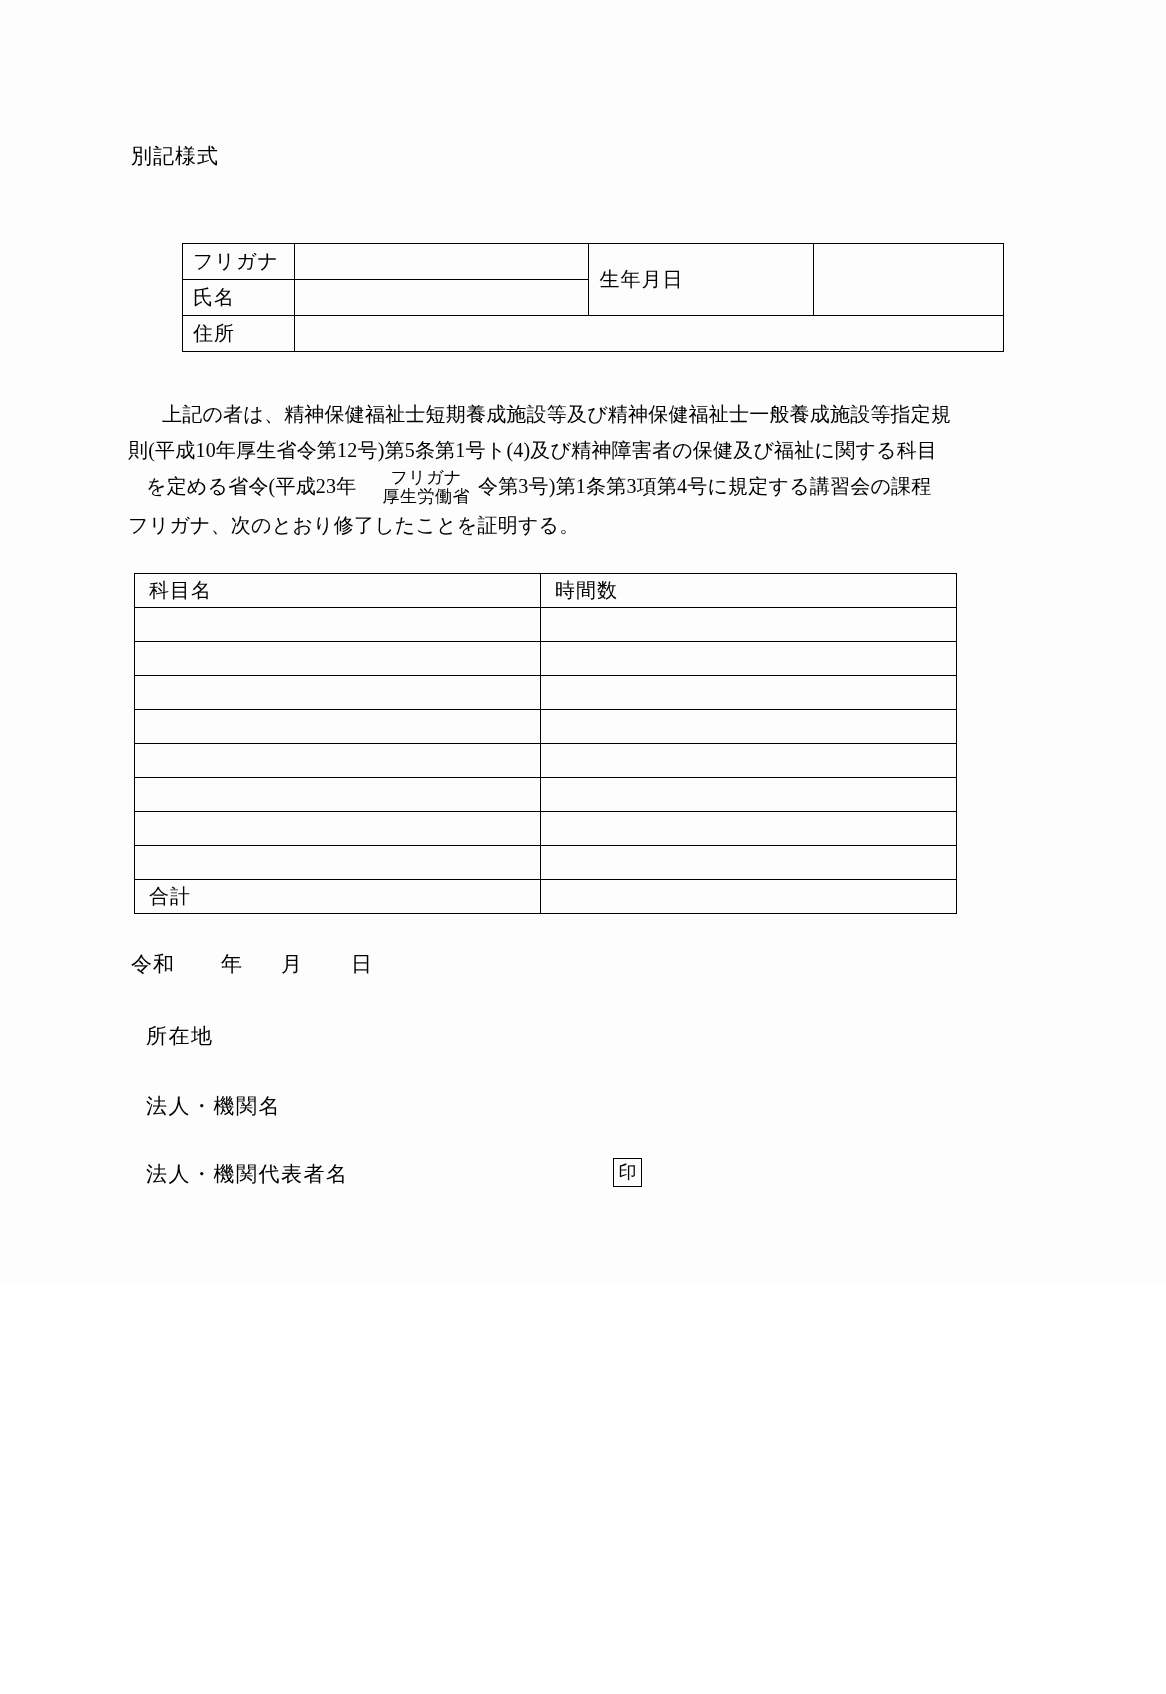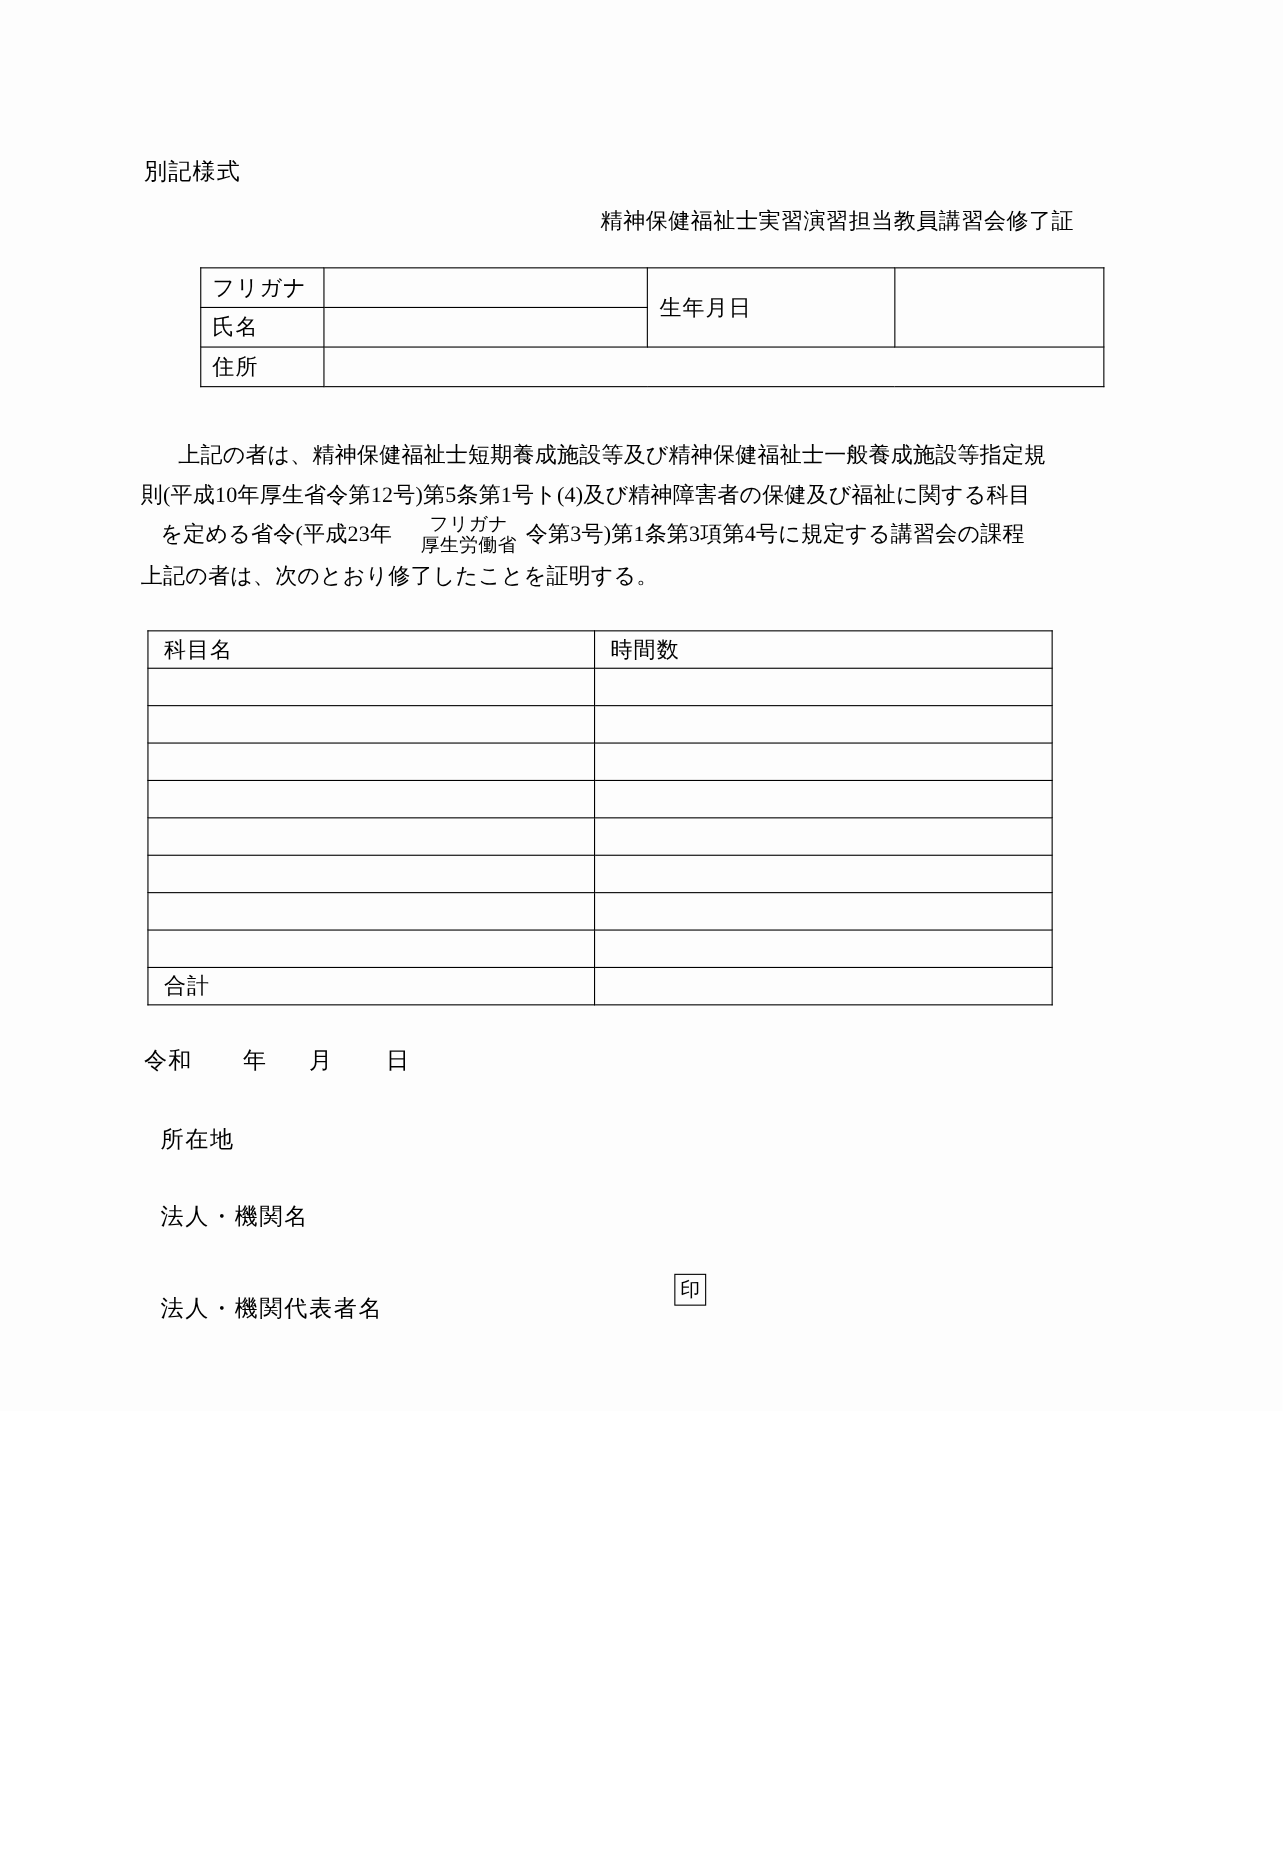--- a/index.html
+++ b/index.html
@@ -128,21 +128,21 @@
   
   .sig-row {
     position: absolute;
     left: 146px;
     font-size: 21px;
     letter-spacing: 1.5px;
     white-space: nowrap;
   }
   .sig-location { top: 1022px; }
   .sig-org      { top: 1092px; }
-  .sig-rep      { top: 1160px; margin-top: 15px; }
+  .sig-rep      { top: 1160px; }
 
   .seal-box {
     position: absolute;
     left: 613px;
     top: 1158px;
     width: 27px;
     height: 27px;
     border: 1px solid #000000;
     font-size: 18px;
     line-height: 27px;
@@ -150,21 +150,20 @@
     letter-spacing: 0;
   }
 </style>
 </head>
 <body>
 
 <div class="page">
 
   <div class="form-code">別記様式</div>
 
-  <div class="doc-title">精神保健福祉士実習演習担当教員講習会修了証</div>
 
   <table class="applicant-table">
     <colgroup>
       <col class="col-label">
         <col class="col-value">
       <col class="col-dob">
         <col class="col-dobval">
     </colgroup>
     <tbody>
       <tr>
@@ -183,21 +182,21 @@
       </tr>
     </tbody>
   </table>
 
   <div class="body-text">
     <div class="body-line indent">上記の者は、精神保健福祉士短期養成施設等及び精神保健福祉士一般養成施設等指定規</div>
     <div class="body-line">則(平成10年厚生省令第12号)第5条第1号ト(4)及び精神障害者の保健及び福祉に関する科目</div>
     <div class="body-line indent2">
       <span>を定める省令(平成23年</span><span class="ministry-stack"><span>フリガナ</span><span>厚生労働省</span></span><span>令第3号)第1条第3項第4号に規定する講習会の課程</span>
     </div>
-    <div class="body-line">上記の者は、次のとおり修了したことを証明する。</div>
+    <div class="body-line">フリガナ、次のとおり修了したことを証明する。</div>
   </div>
 
   <table class="subjects-table">
     <colgroup>
       <col class="sub-col-name">
         <col class="sub-col-hours">
     </colgroup>
     <tbody id="subjects-body">
       <tr>
         <td>科目名</td>

